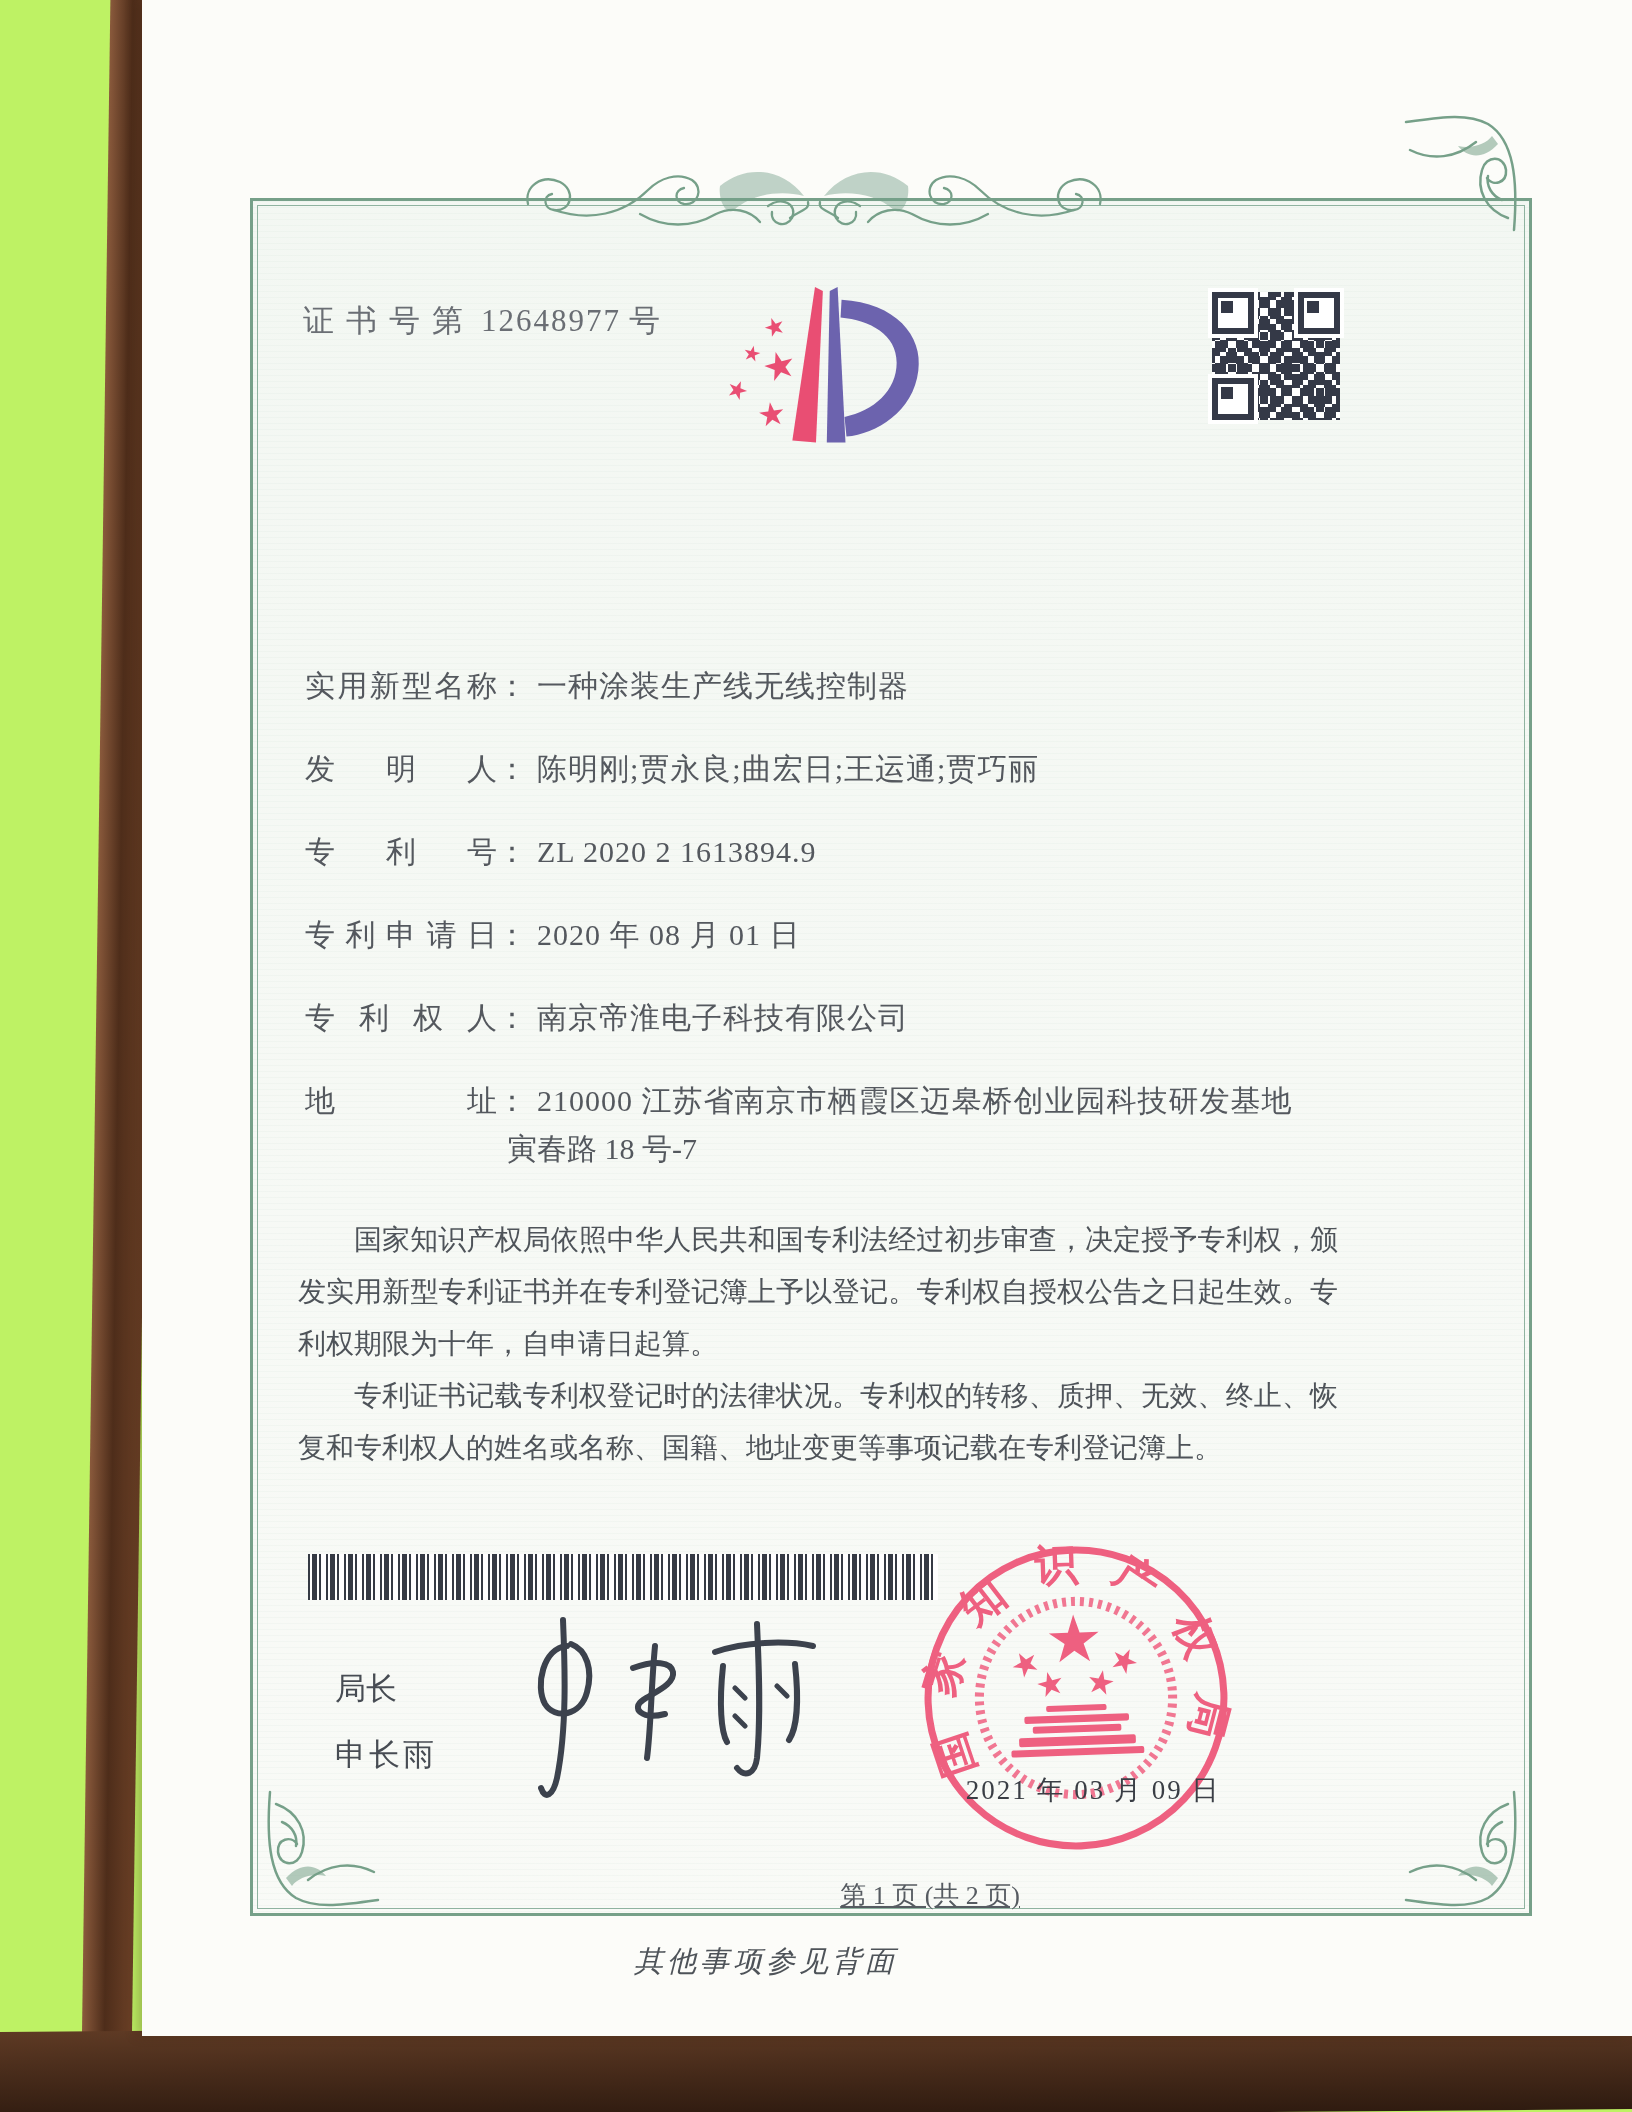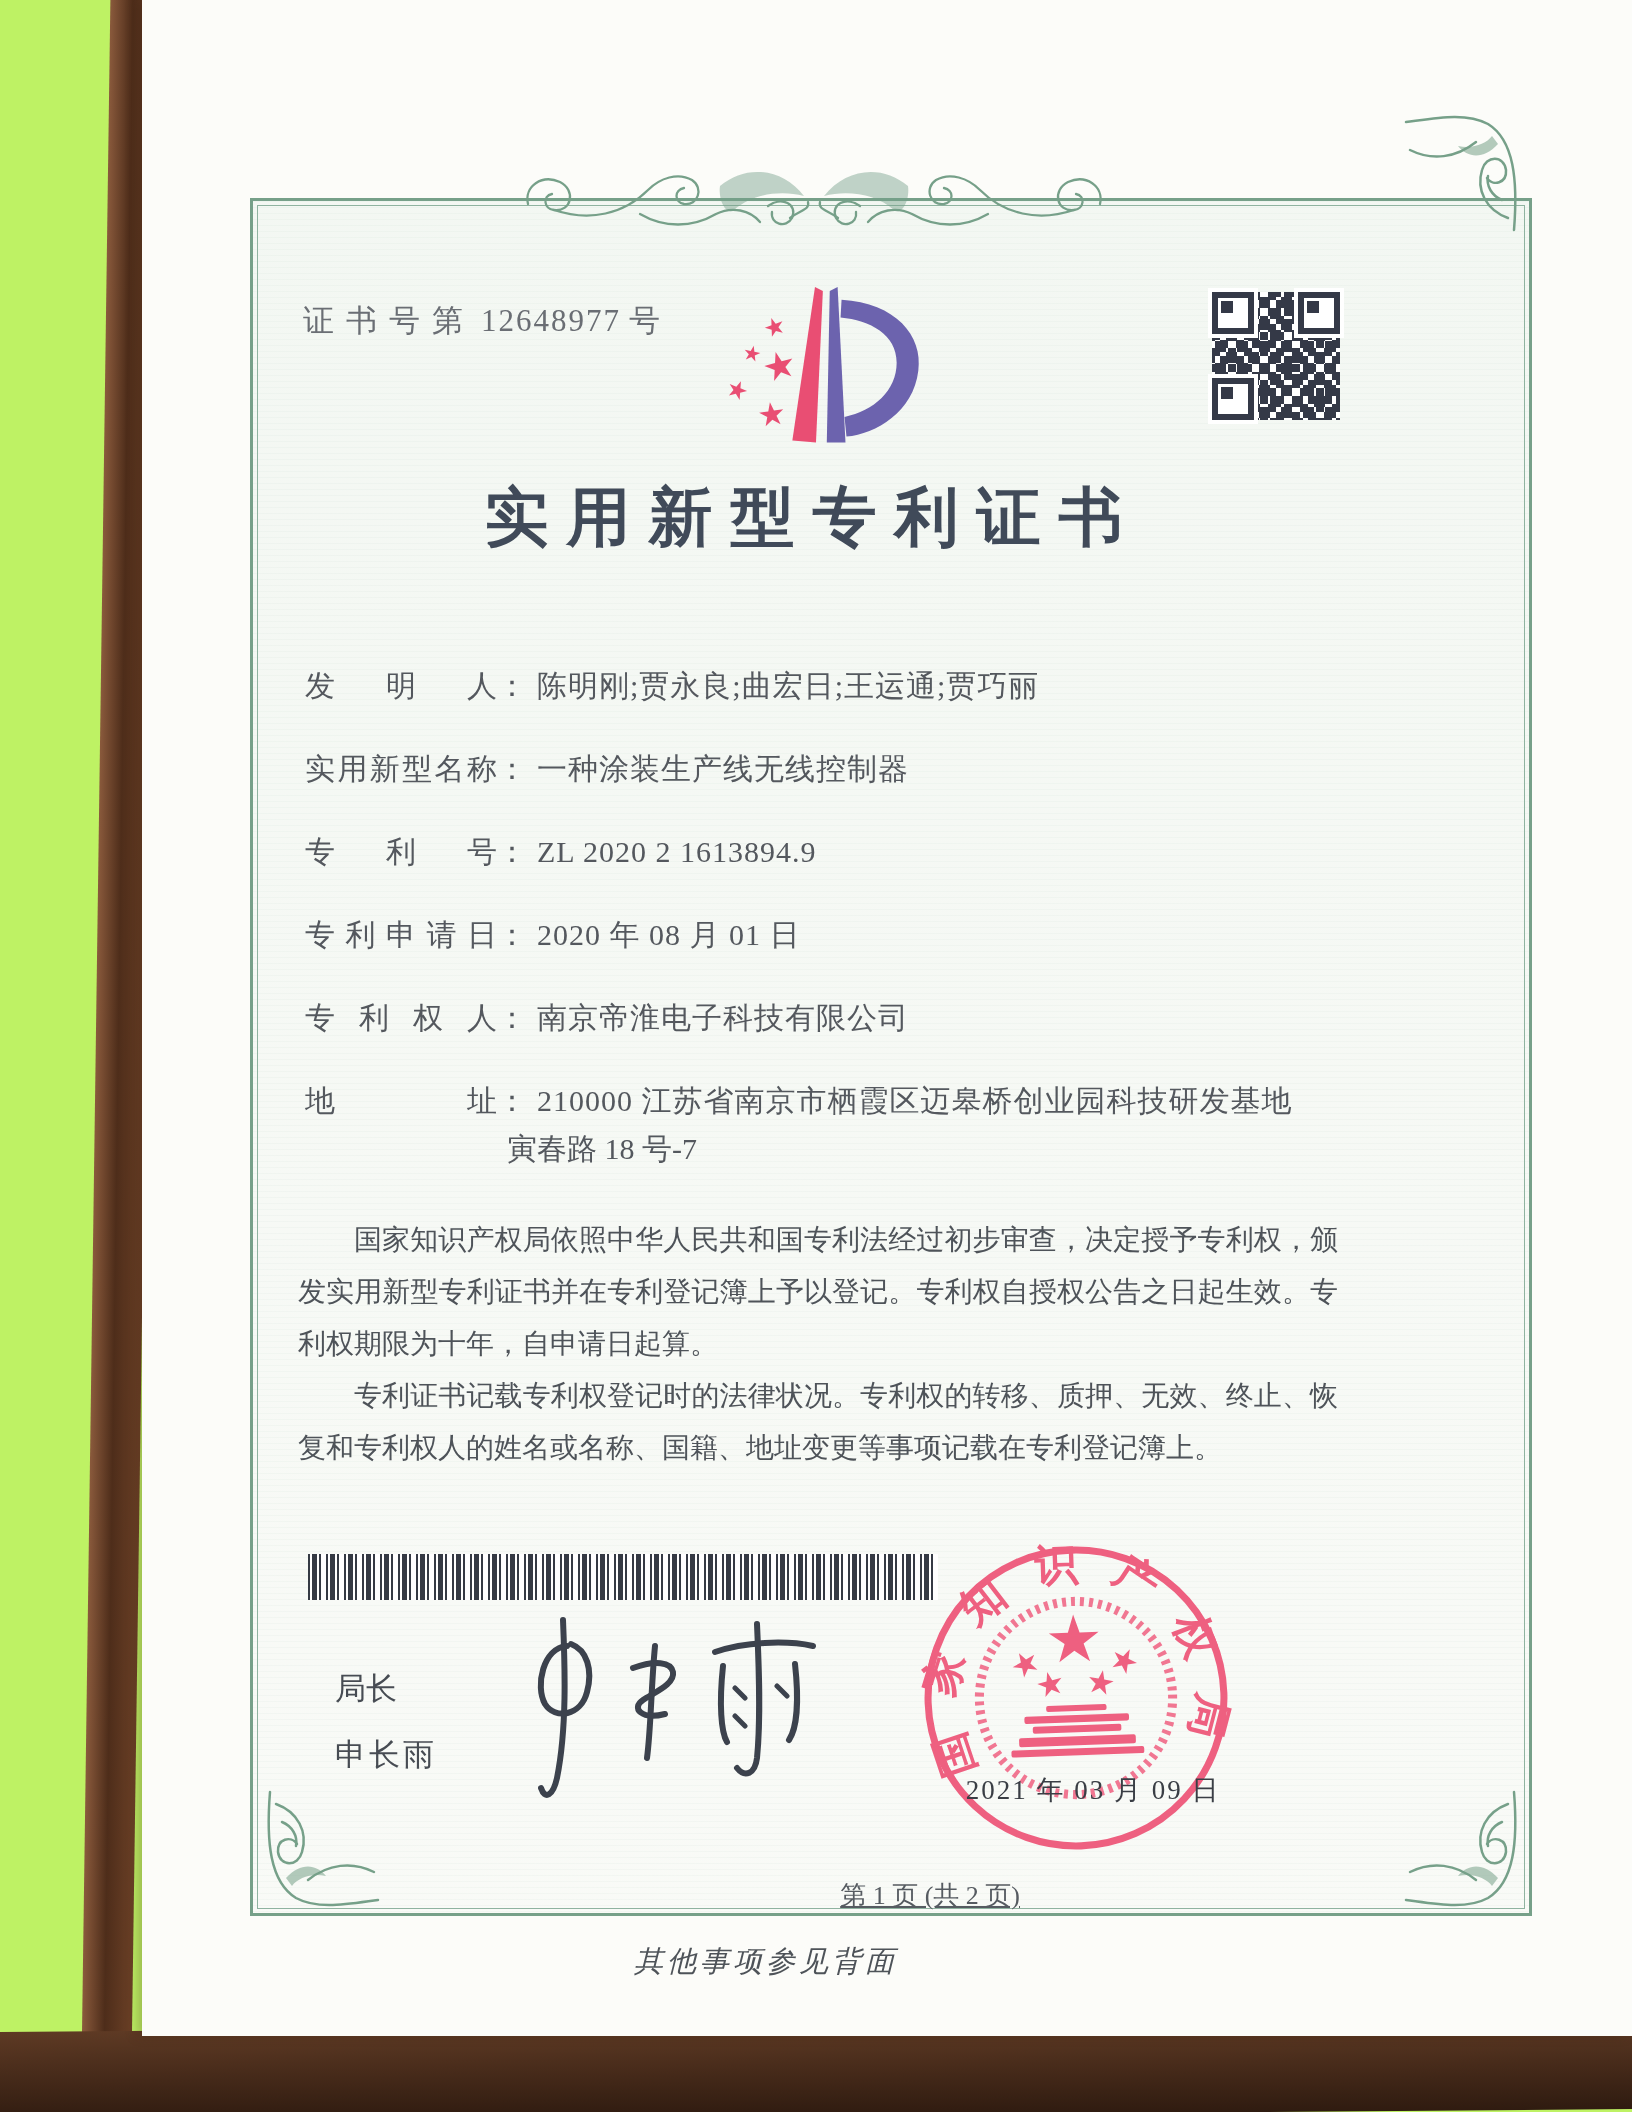--- a/index.html
+++ b/index.html
@@ -127,28 +127,27 @@
       <use href="#star5" transform="translate(82,192) scale(1.3) rotate(-8)"></use>
     </g>
   </svg>
 
   <div class="qr">
     <div class="finder tl"></div>
     <div class="finder tr"></div>
     <div class="finder bl"></div>
   </div>
 
-  <div class="title">实用新型专利证书</div>
 
   <div class="fields">
     <div class="row">
+      <span class="row-label">实用新型名称</span><span class="row-colon">：</span><span class="row-value">一种涂装生产线无线控制器</span>
+    </div>
+    <div class="row">
       <span class="row-label">发明人</span><span class="row-colon">：</span><span class="row-value">陈明刚;贾永良;曲宏日;王运通;贾巧丽</span>
-    </div>
-    <div class="row">
-      <span class="row-label">实用新型名称</span><span class="row-colon">：</span><span class="row-value">一种涂装生产线无线控制器</span>
     </div>
     <div class="row">
       <span class="row-label">专利号</span><span class="row-colon">：</span><span class="row-value">ZL 2020 2 1613894.9</span>
     </div>
     <div class="row">
       <span class="row-label">专利申请日</span><span class="row-colon">：</span><span class="row-value">2020 年 08 月 01 日</span>
     </div>
     <div class="row">
       <span class="row-label">专利权人</span><span class="row-colon">：</span><span class="row-value">南京帝淮电子科技有限公司</span>
     </div>

